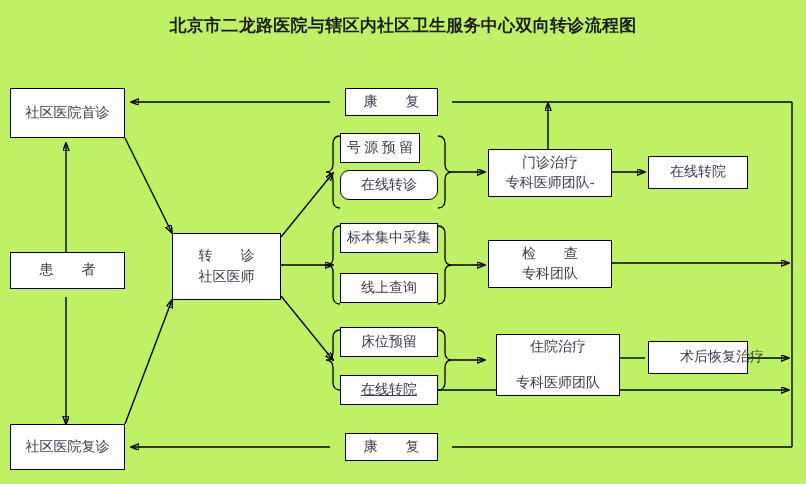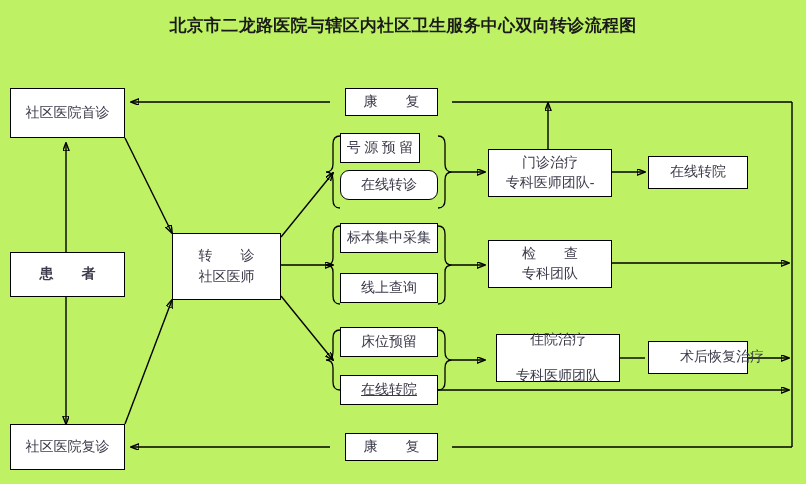--- a/index.html
+++ b/index.html
@@ -121,21 +121,21 @@
     <line x1="792" y1="102" x2="792" y2="447"></line>
 
     <polyline points="792,447 452,447"></polyline>
     <line x1="330" y1="447" x2="131" y2="447" marker-end="url(#ah)"></line>
   </svg>
 
   <div class="node" style="left:10px; top:88px; width:115px; height:50px;">
     <span class="ln">社区医院首诊</span>
   </div>
 
-  <div class="node" style="left:10px; top:252px; width:115px; height:45px;font-weight:bold;">
+  <div class="node" style="left:10px; top:252px; width:115px; height:37px;">
     <span class="ln">患　　者</span>
   </div>
 
   <div class="node" style="left:172px; top:233px; width:109px; height:67px;">
     <span class="ln">转　　诊</span>
     <span class="ln">社区医师</span>
   </div>
 
   <div class="node" style="left:10px; top:424px; width:115px; height:46px;">
     <span class="ln">社区医院复诊</span>
@@ -180,21 +180,21 @@
 
   <div class="node" style="left:648px; top:156px; width:100px; height:33px;">
     <span class="ln">在线转院</span>
   </div>
 
   <div class="node" style="left:488px; top:240px; width:124px; height:48px;">
     <span class="ln">检　　查</span>
     <span class="ln">专科团队</span>
   </div>
 
-  <div class="node" style="left:496px; top:334px; width:124px; height:48px;gap:16px;">
+  <div class="node" style="left:496px; top:334px; width:124px; height:62px;gap:16px;">
     <span class="ln">住院治疗</span>
     <span class="ln">专科医师团队</span>
   </div>
 
   <div class="node" style="left:648px; top:341px; width:100px; height:33px;padding-left:48px;">
     <span class="ln">术后恢复治疗</span>
   </div>
 
 </div>
 

